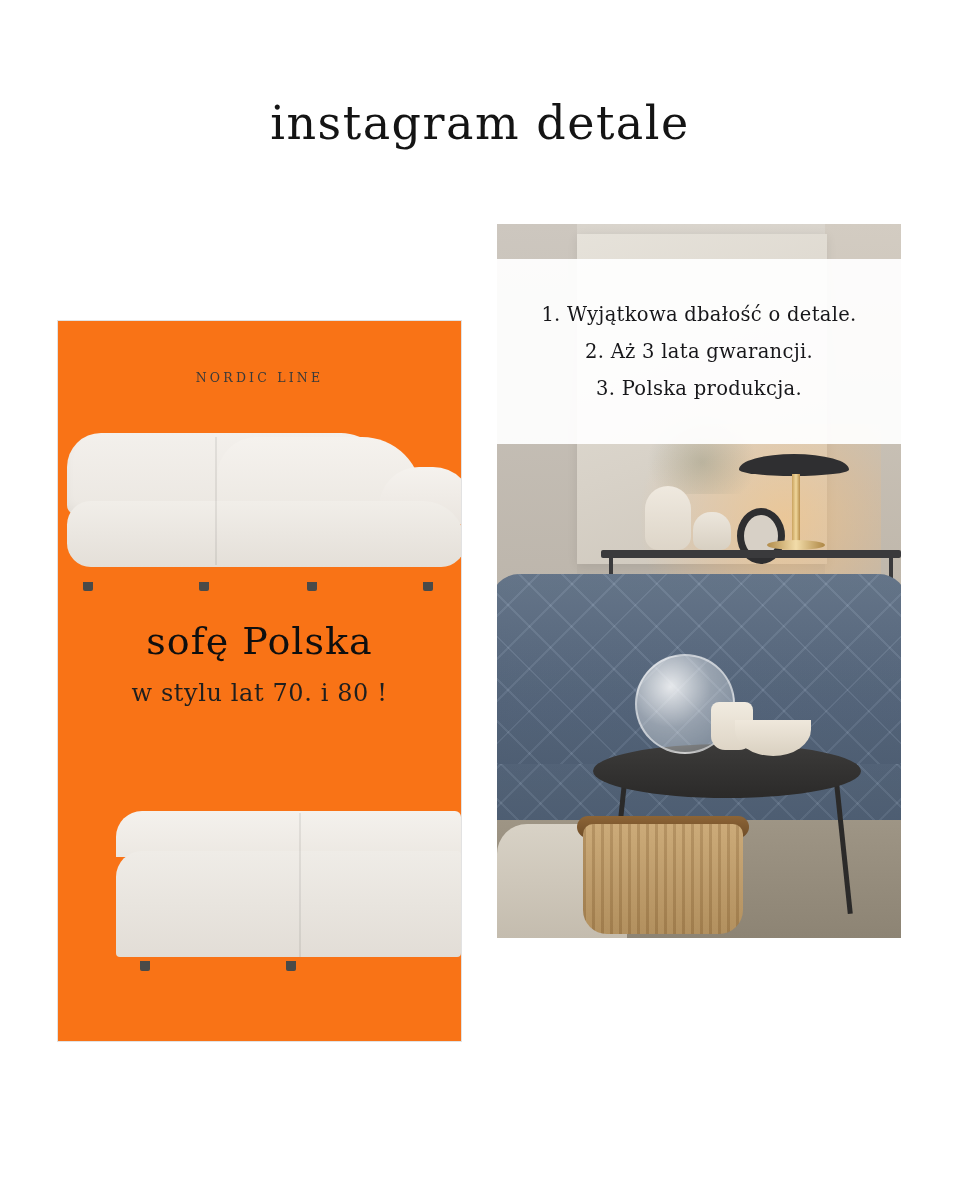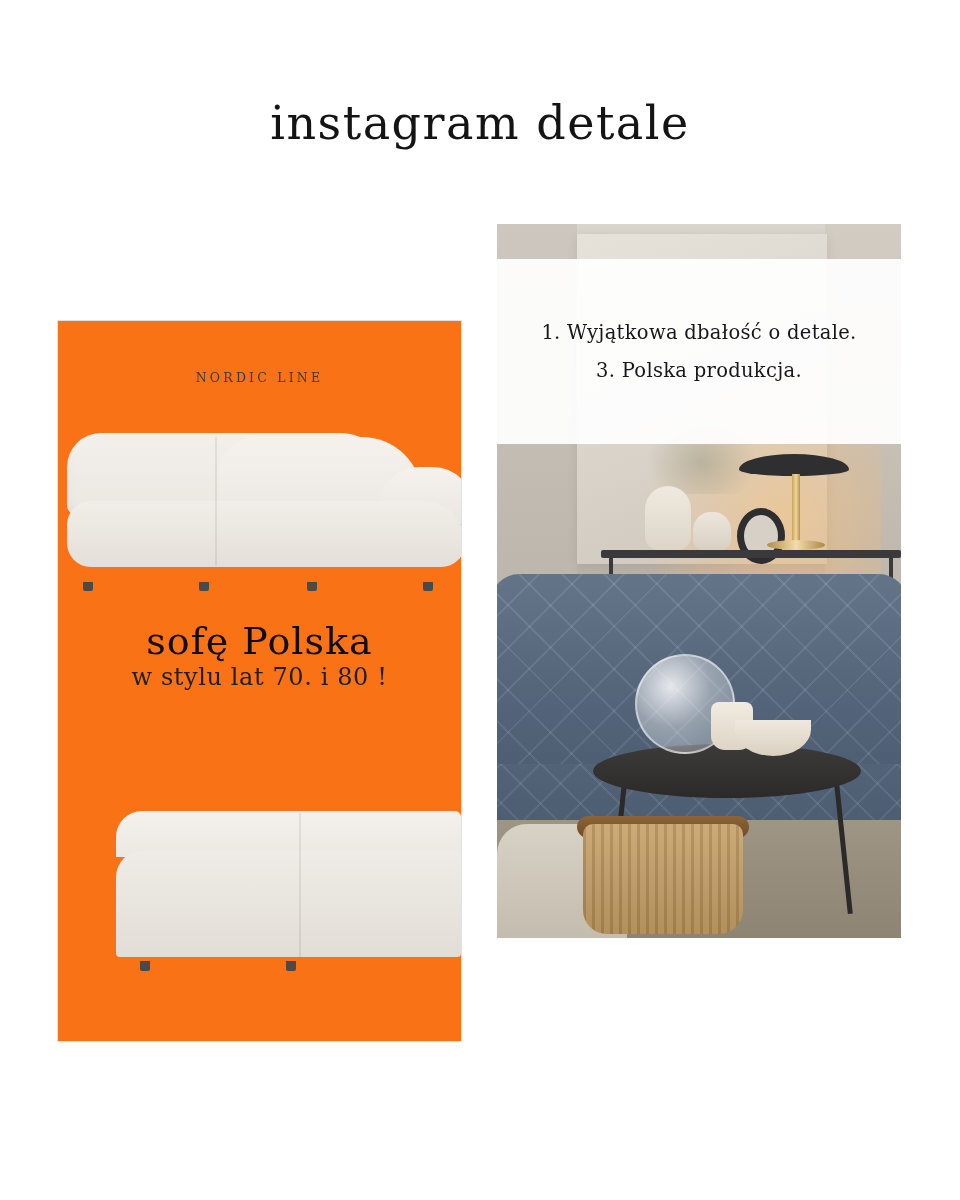--- a/index.html
+++ b/index.html
@@ -150,20 +150,21 @@
     letter-spacing: 1px;
     color: #0f0f0f;
     margin-top: 12px;
     line-height: 1.1;
   }
   .headline .line3 {
     font-family: "DejaVu Serif", serif;
     font-size: 24px;
     letter-spacing: 0.6px;
     color: #1f1f1f;
+    margin-top: 16px;
     line-height: 1.2;
   }
 
   
   .bench-wrap {
     position: absolute;
     top: 470px;
     left: 0;
     width: 403px;
     height: 200px;
@@ -567,16 +568,17 @@
     <div class="cup"></div>
     <div class="bowl"></div>
     <div class="throw"></div>
     <div class="throw2"></div>
     <div class="basket-rim"></div>
     <div class="basket"></div>
   </div>
 
   <div class="overlay-band">
     <div class="ln">1. Wyjątkowa dbałość o detale.</div>
+    <div class="ln">2. Aż 3 lata gwarancji.</div>
     <div class="ln">3. Polska produkcja.</div>
   </div>
 
 </div>
 
 </body></html>

